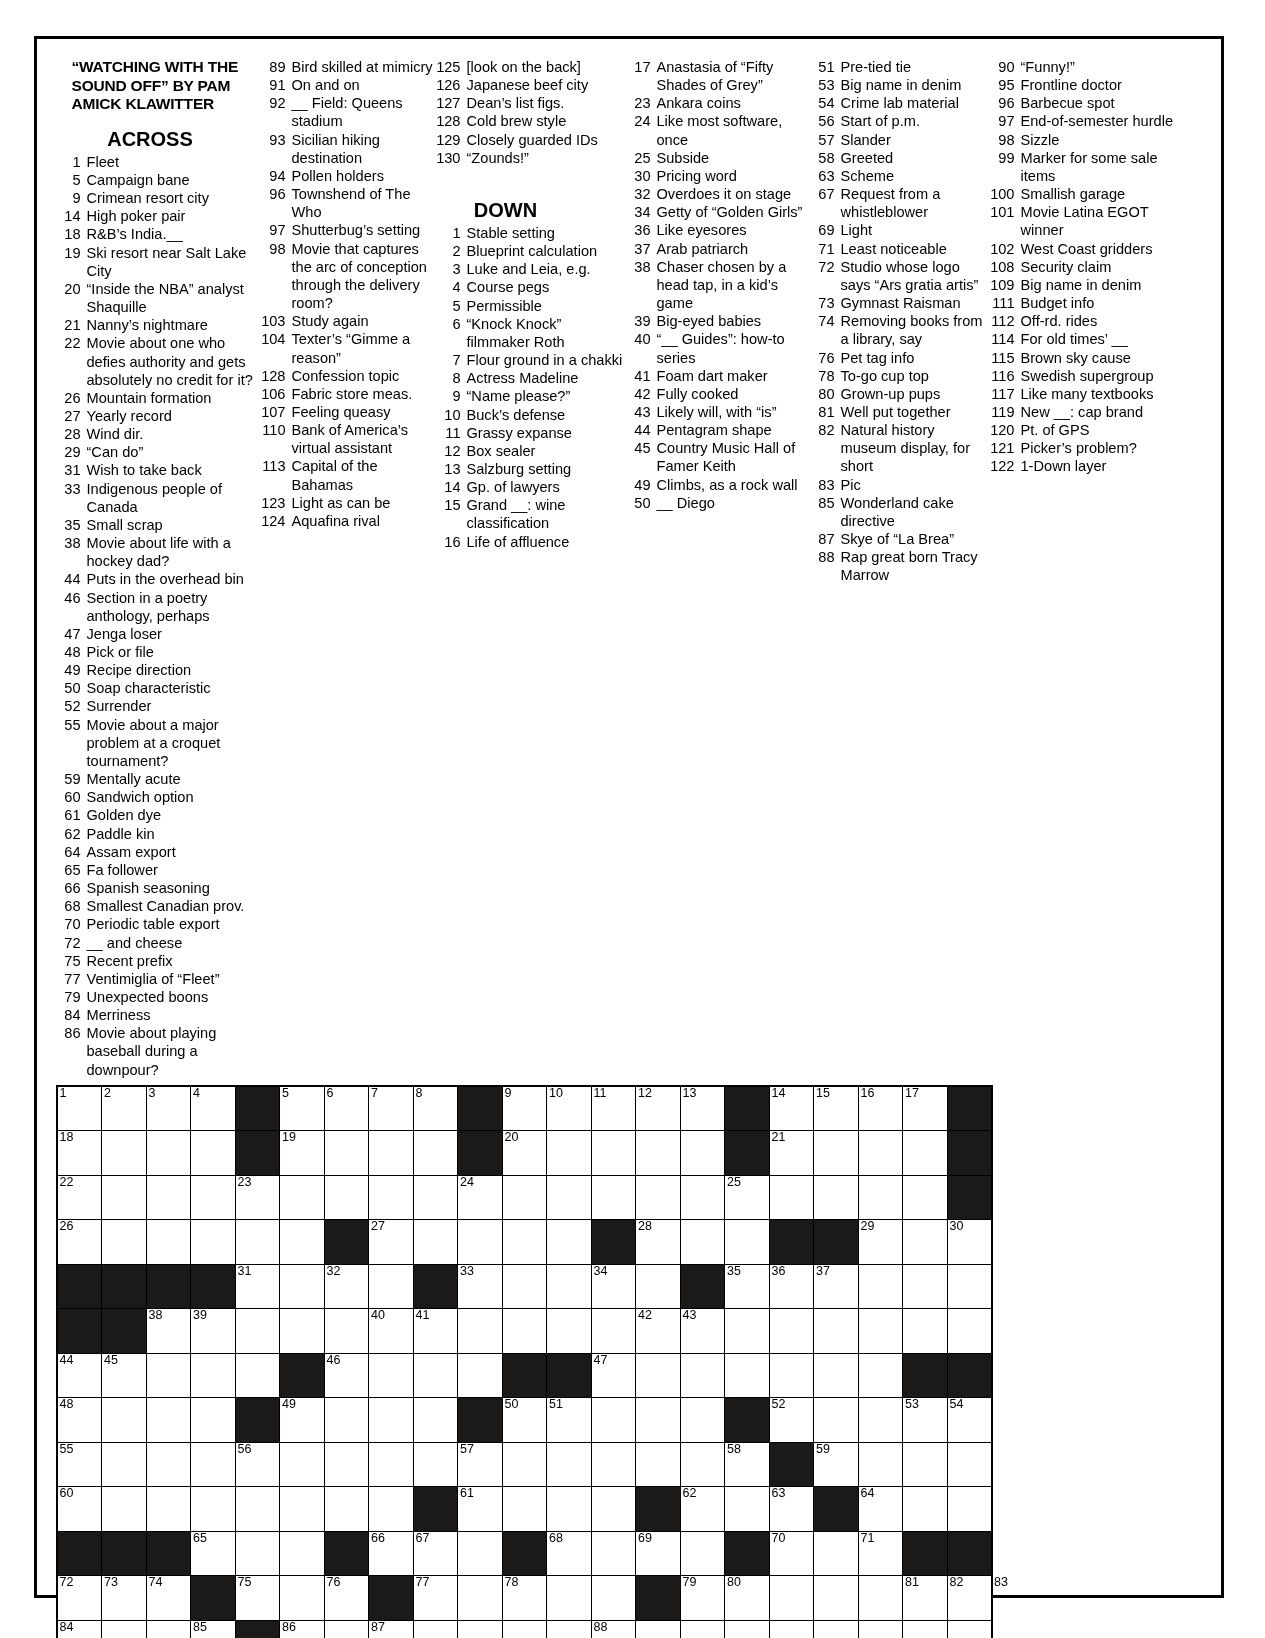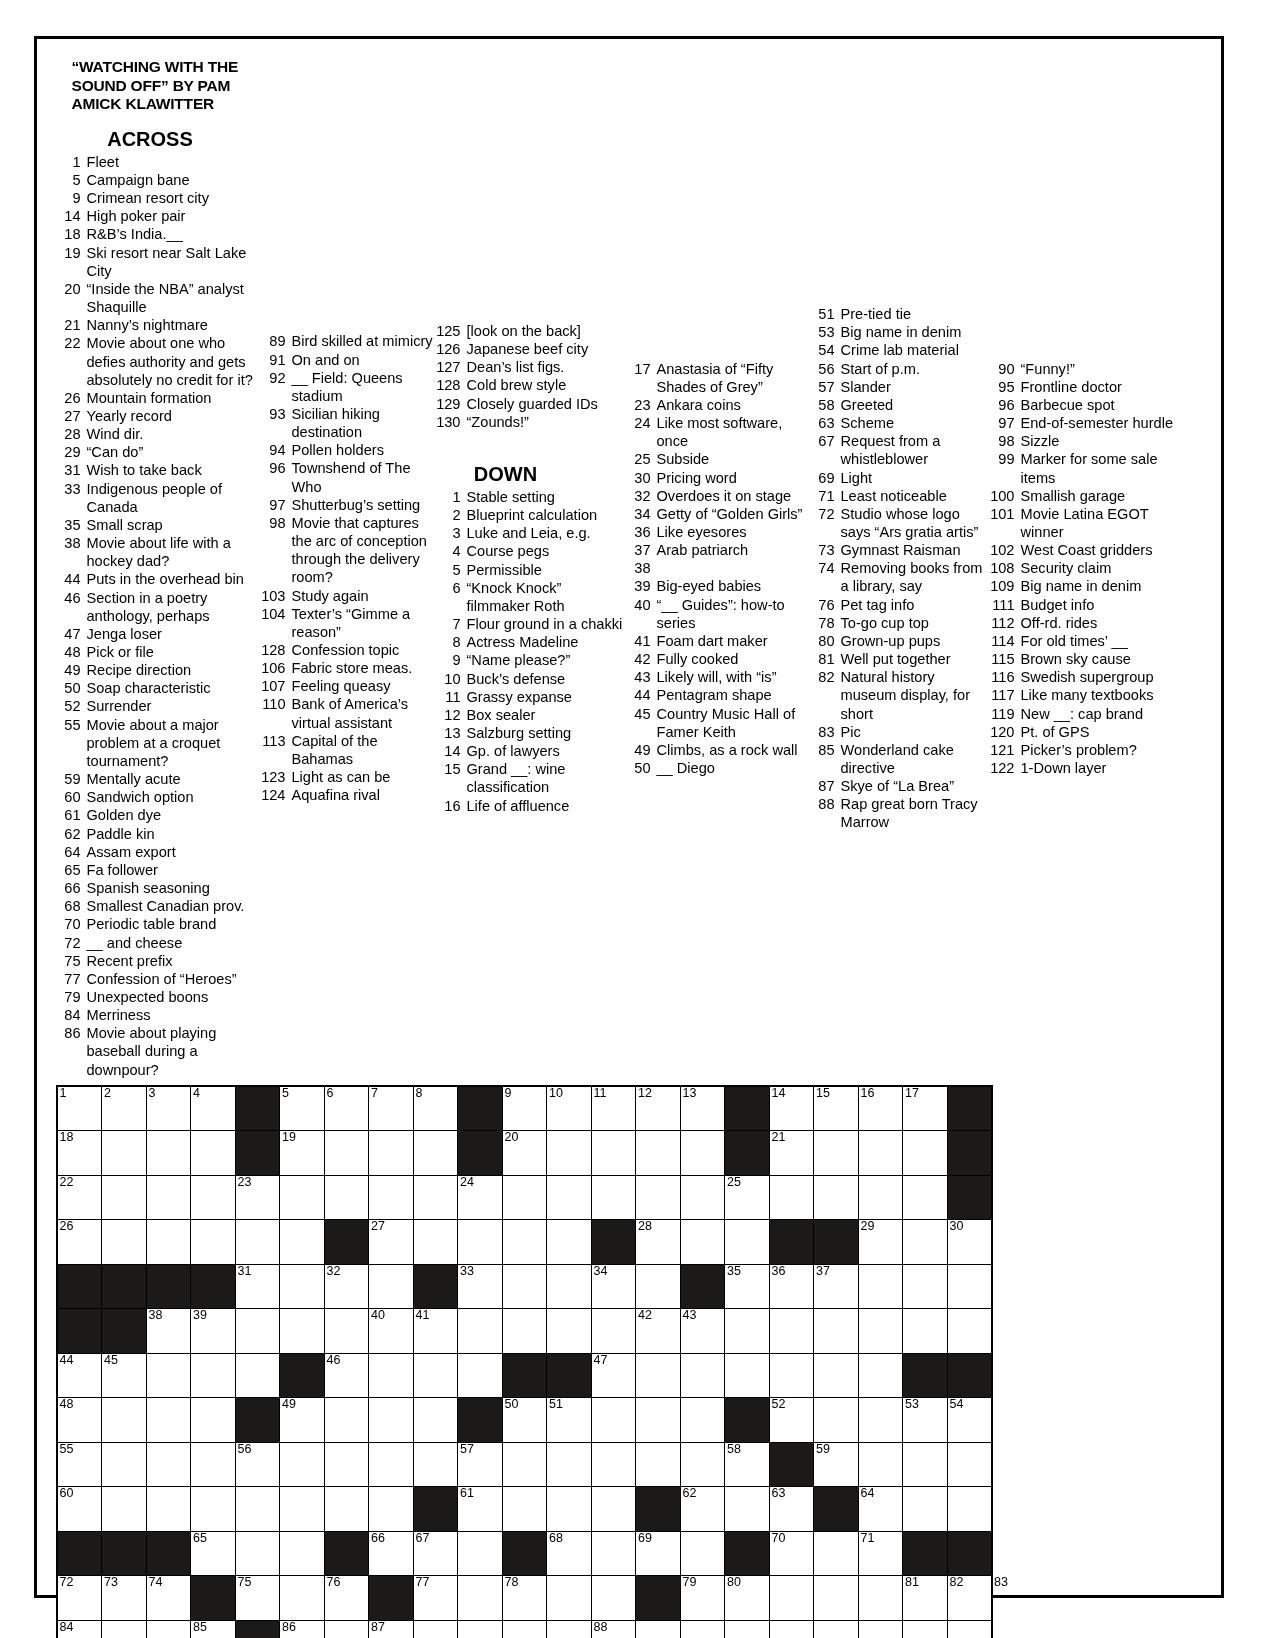--- a/index.html
+++ b/index.html
@@ -33,21 +33,21 @@
     position: relative;
     z-index: 2;
     width: 1178px;
     margin: 0 auto;
     padding-top: 24px;
   }
 
   
   .clue-columns {
     display: flex;
-    align-items: center;
+    align-items: flex-start;
     gap: 0px;
     padding-left: 10px;
   }
   .clue-col {
     flex: 0 0 auto;
   }
   .col-w1 { width: 205px; }
   .col-w2 { width: 175px; }
   .col-w3 { width: 190px; }
   .col-w4 { width: 184px; }
@@ -263,33 +263,33 @@
             <div class="clue">
               <span class="num">66</span>
               <span class="txt">Spanish seasoning</span>
             </div>
             <div class="clue">
               <span class="num">68</span>
               <span class="txt">Smallest Canadian prov.</span>
             </div>
             <div class="clue">
               <span class="num">70</span>
-              <span class="txt">Periodic table brand</span>
+              <span class="txt">Periodic table export</span>
             </div>
             <div class="clue">
               <span class="num">72</span>
               <span class="txt">__ and cheese</span>
             </div>
             <div class="clue">
               <span class="num">75</span>
               <span class="txt">Recent prefix</span>
             </div>
             <div class="clue">
               <span class="num">77</span>
-              <span class="txt">Confession of “Heroes”</span>
+              <span class="txt">Ventimiglia of “Fleet”</span>
             </div>
             <div class="clue">
               <span class="num">79</span>
               <span class="txt">Unexpected boons</span>
             </div>
             <div class="clue">
               <span class="num">84</span>
               <span class="txt">Merriness</span>
             </div>
             <div class="clue">
@@ -501,20 +501,21 @@
             <div class="clue">
               <span class="num">36</span>
               <span class="txt">Like eyesores</span>
             </div>
             <div class="clue">
               <span class="num">37</span>
               <span class="txt">Arab patriarch</span>
             </div>
             <div class="clue">
               <span class="num">38</span>
+              <span class="txt">Chaser chosen by a head tap, in a kid’s game</span>
             </div>
             <div class="clue">
               <span class="num">39</span>
               <span class="txt">Big-eyed babies</span>
             </div>
             <div class="clue">
               <span class="num">40</span>
               <span class="txt">“__ Guides”: how-to series</span>
             </div>
             <div class="clue">

